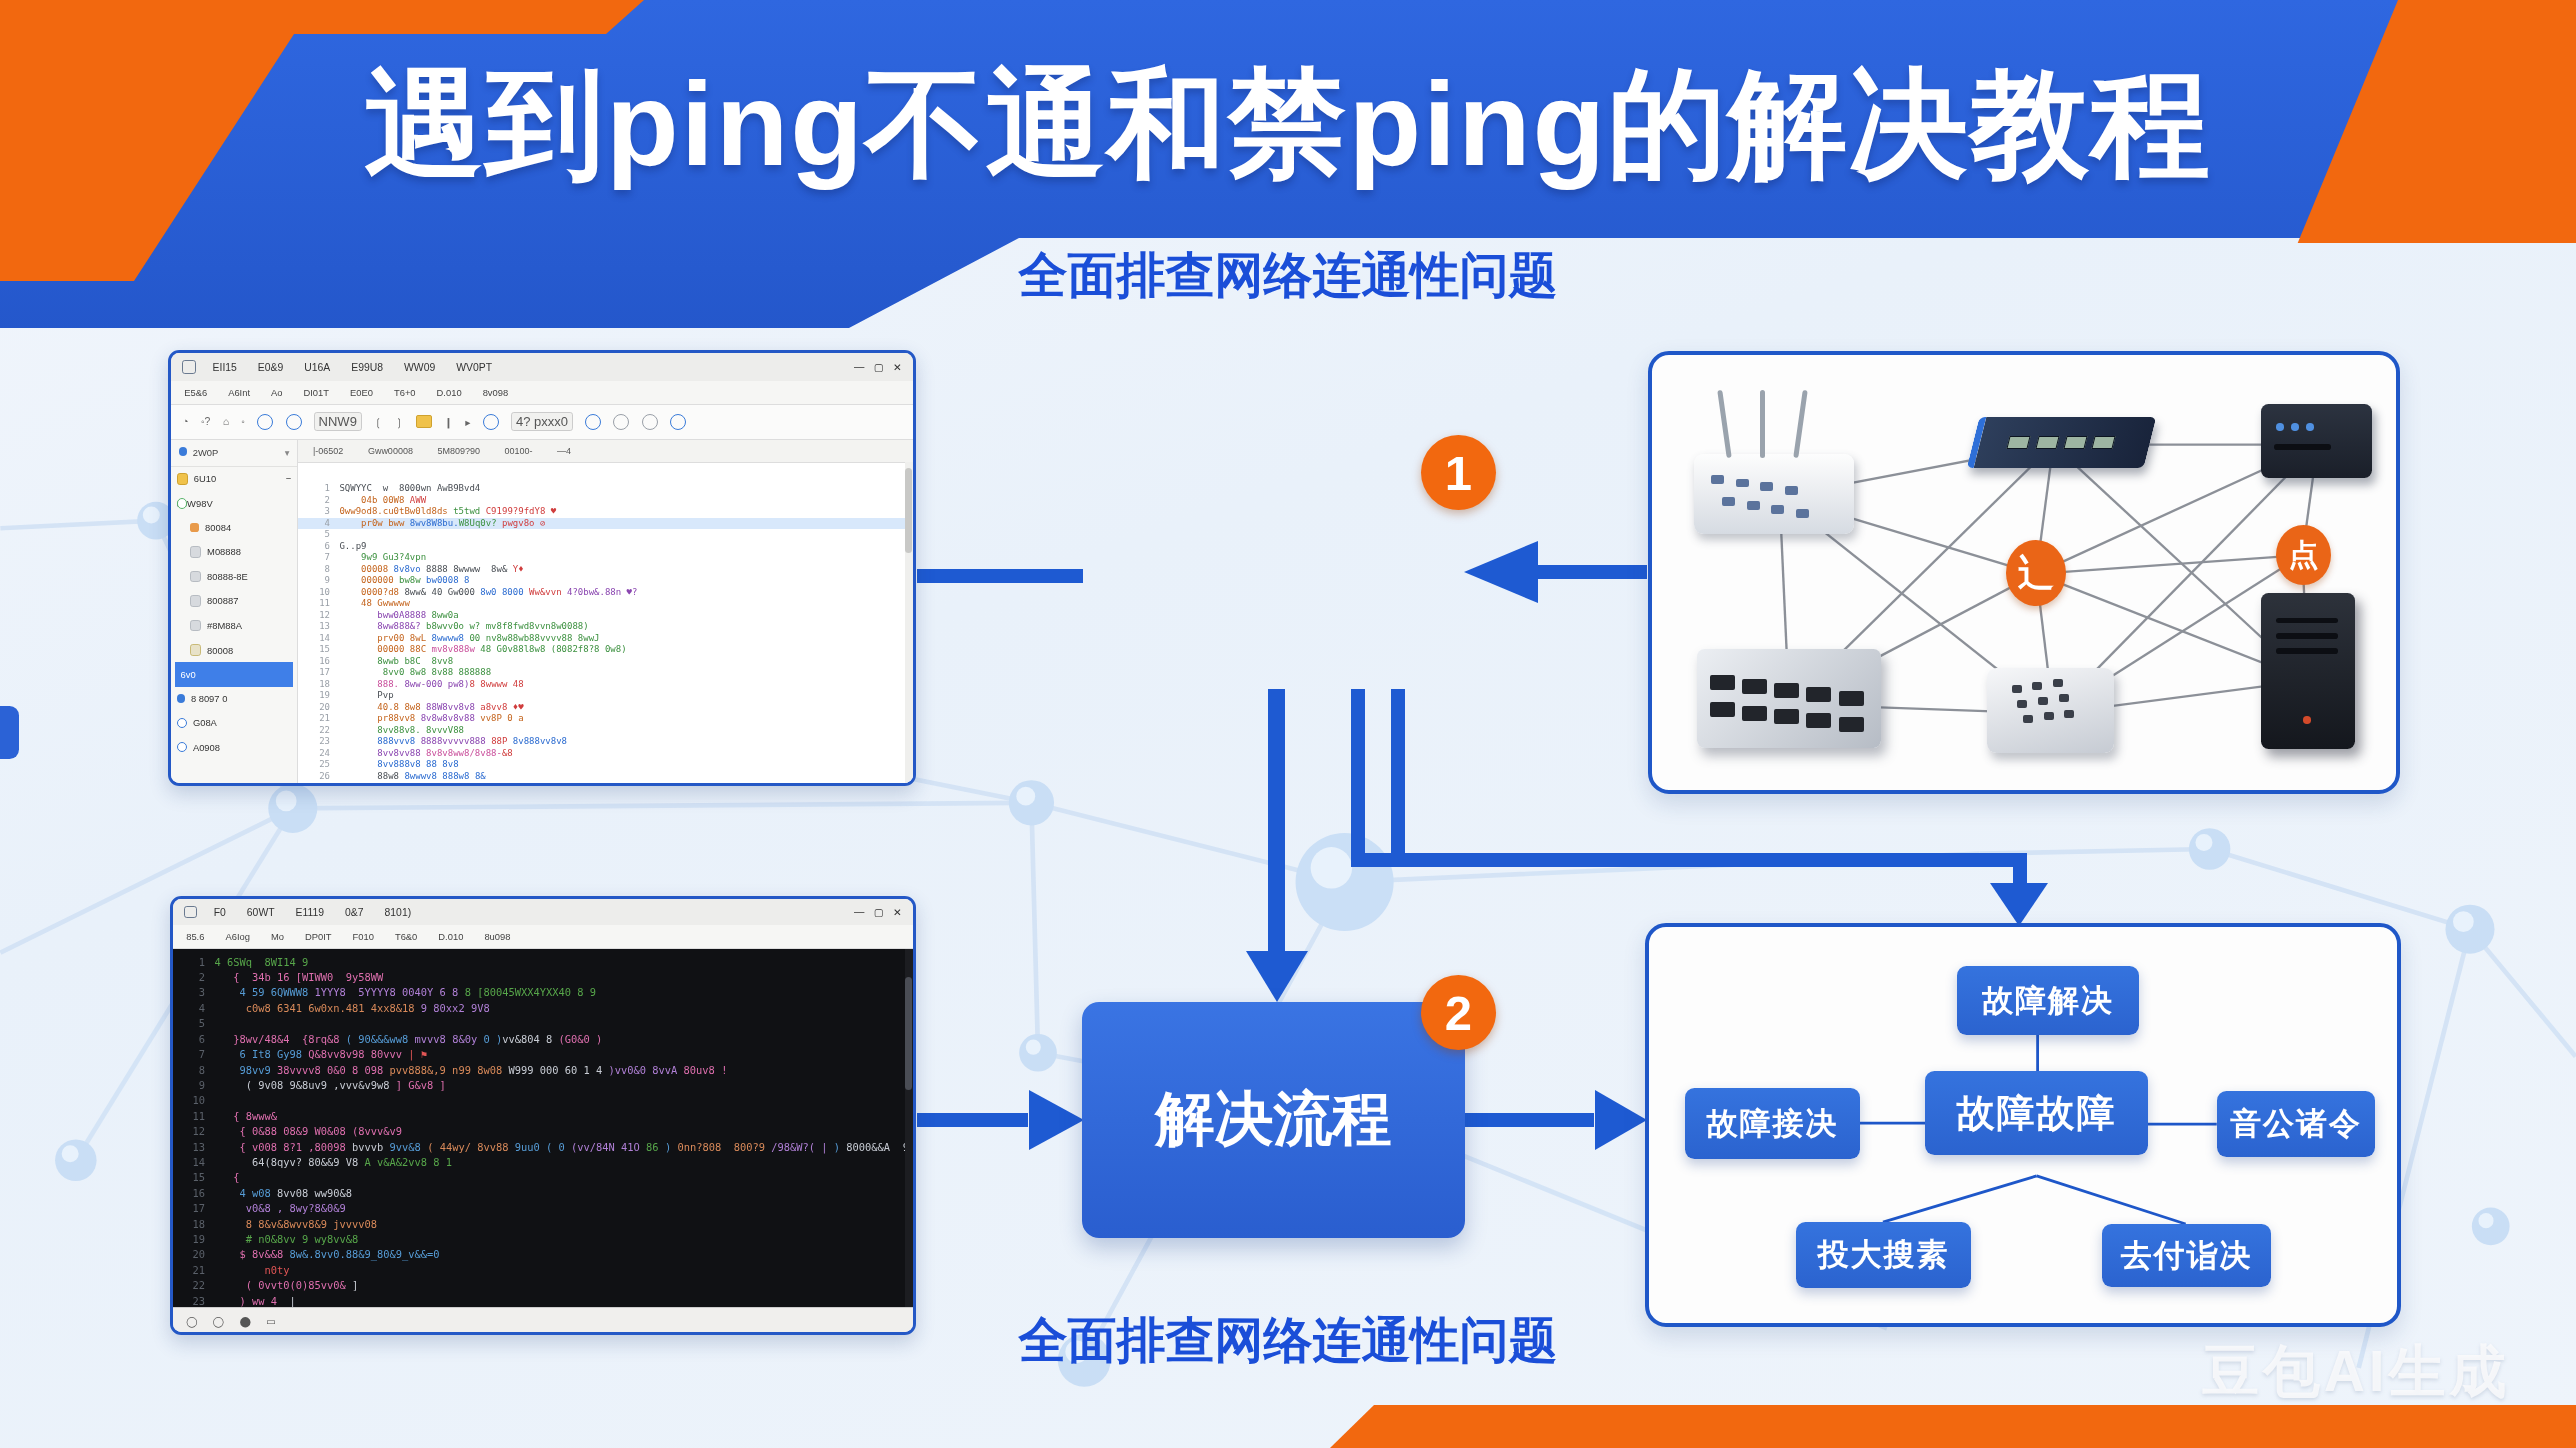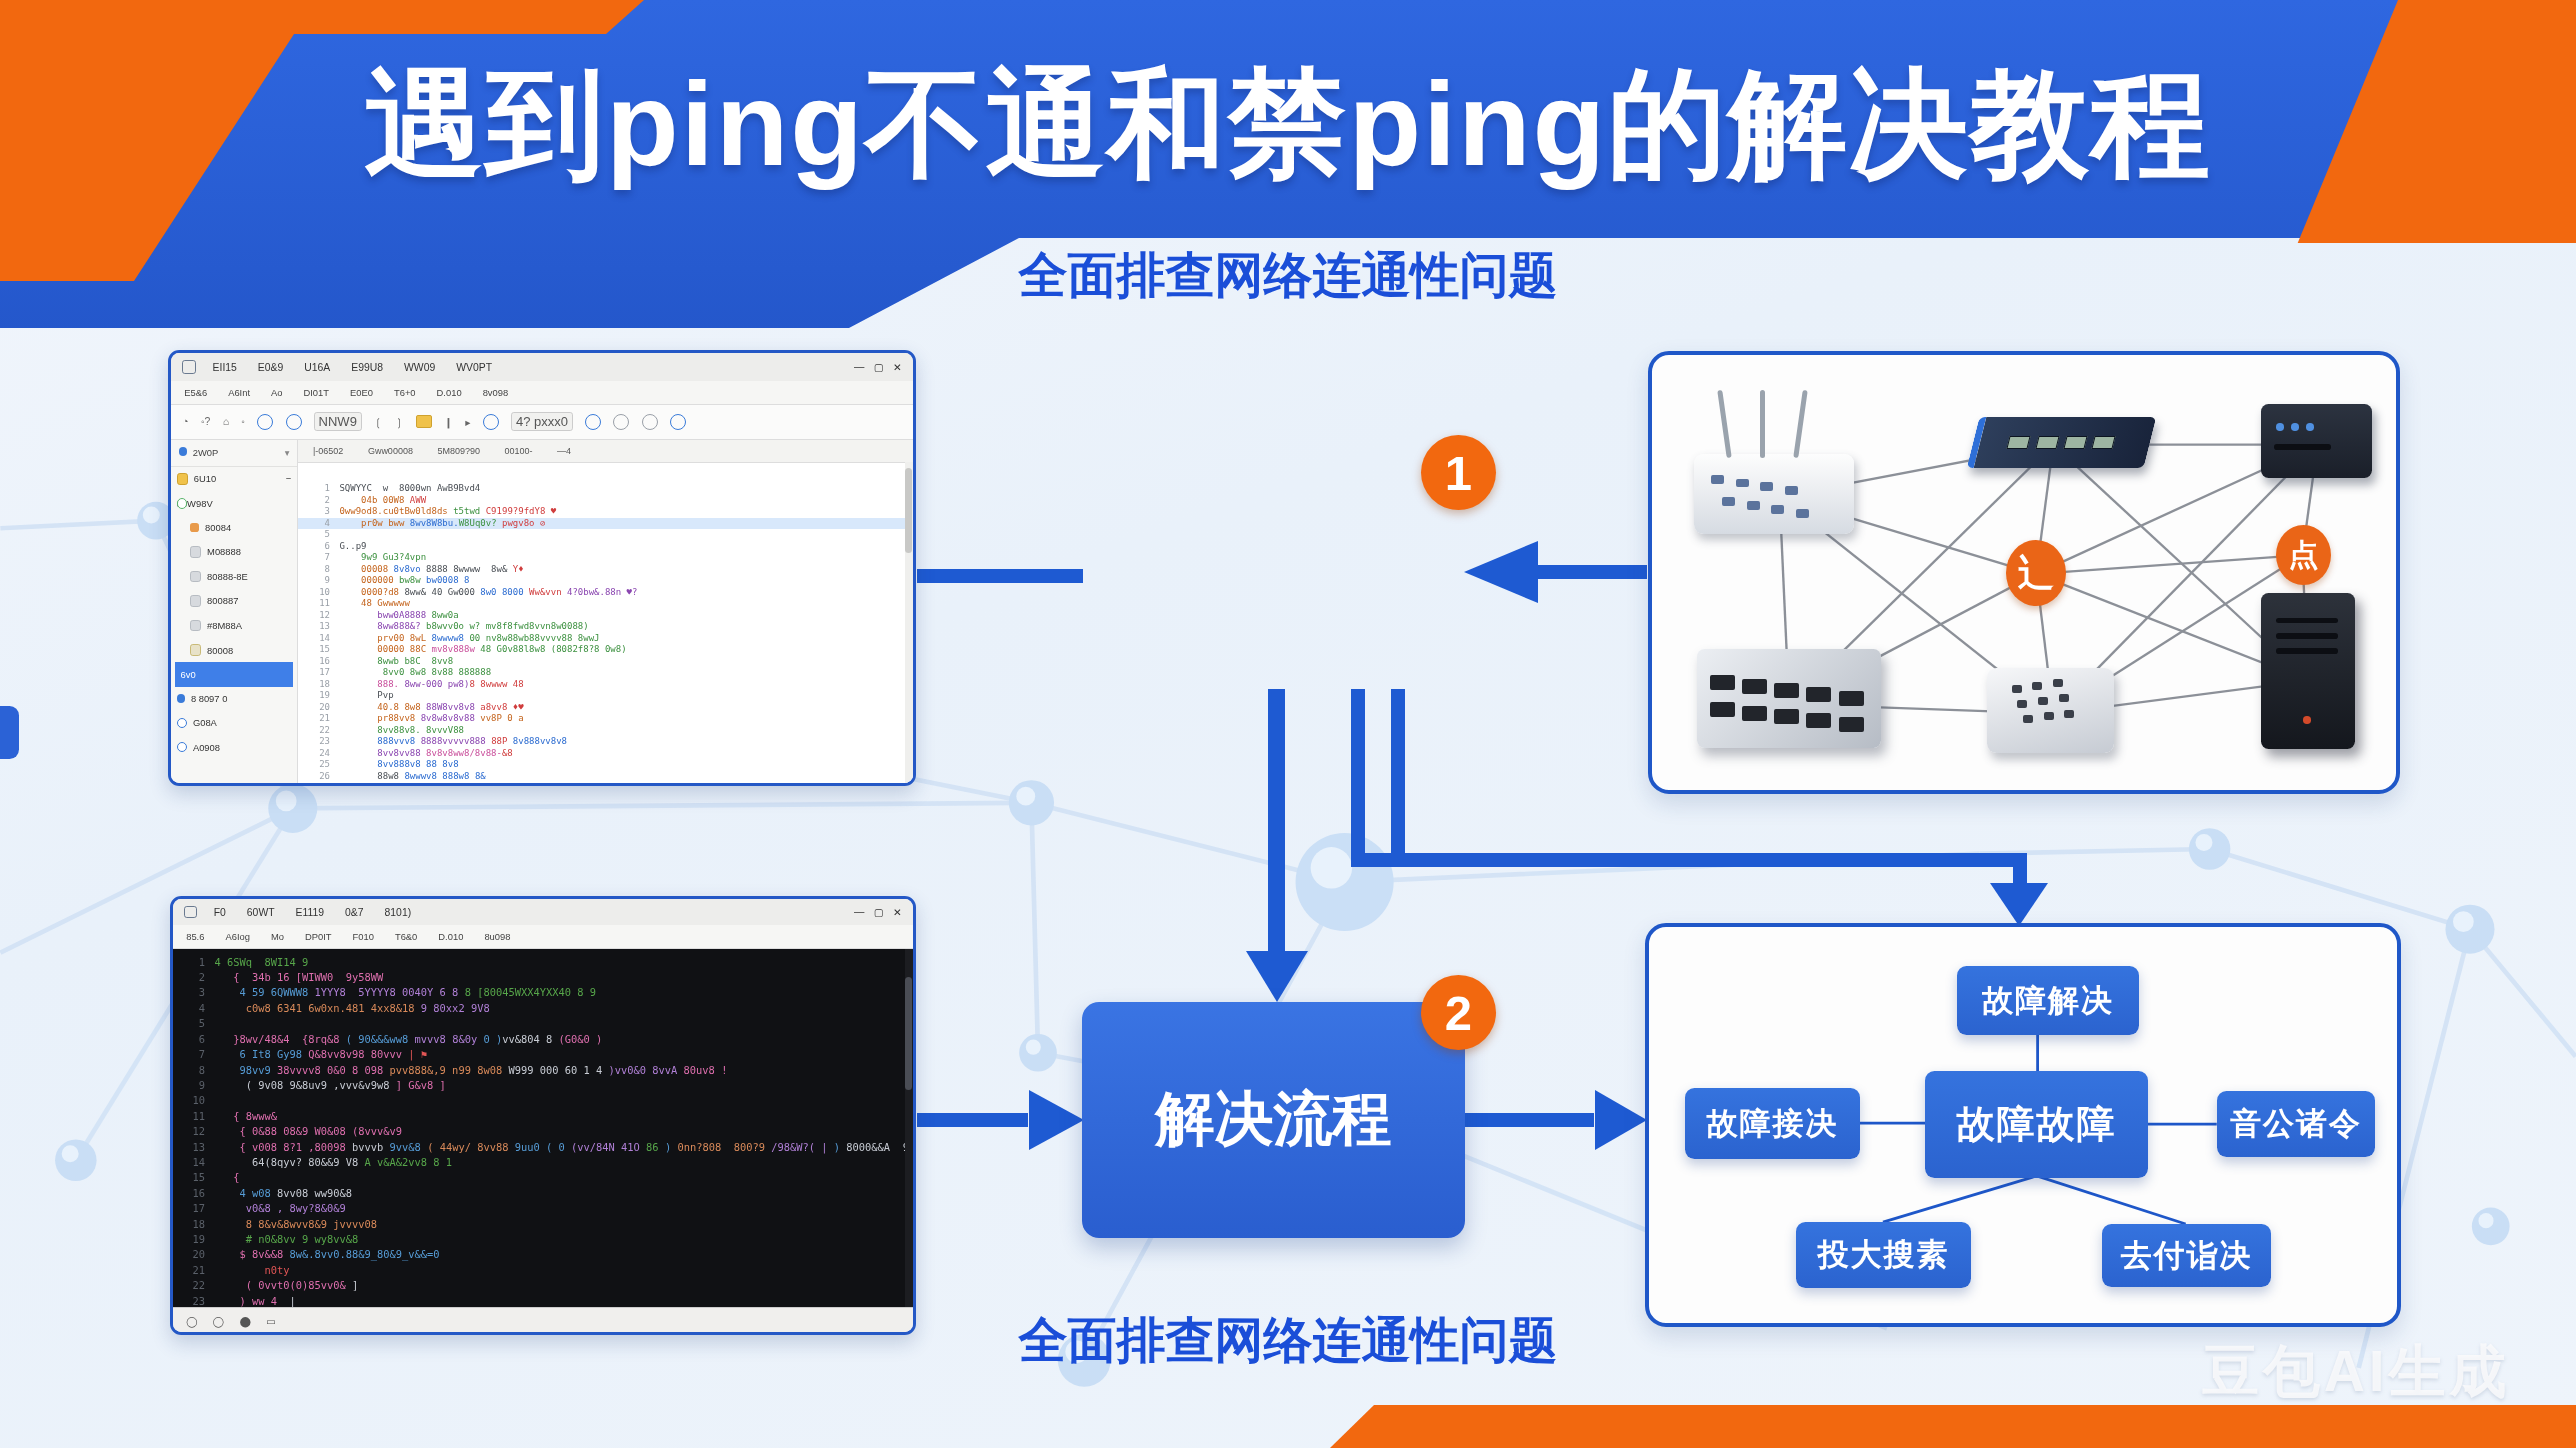--- a/index.html
+++ b/index.html
@@ -270,21 +270,21 @@
         <line x1="411" y1="264" x2="248" y2="313"></line>
         <line x1="411" y1="264" x2="569" y2="315"></line>
       </g>
     </svg>
     <div class="fc-box" style="left:308px;top:39px;width:182px;height:69px;">
       <span>故障解决</span>
       </div>
     <div class="fc-box" style="left:36px;top:161px;width:175px;height:71px;">
       <span>故障接决</span>
       </div>
-    <div class="fc-box center" style="left:276px;top:144px;width:223px;height:107px;justify-content:center;">
+    <div class="fc-box center" style="left:276px;top:144px;width:223px;height:84px;justify-content:center;">
       <span>故障故障</span>
       </div>
     <div class="fc-box" style="left:568px;top:164px;width:158px;height:66px;">
       <span>音公诸令</span>
       </div>
     <div class="fc-box" style="left:147px;top:295px;width:175px;height:66px;">
       <span>投大搜素</span>
       </div>
     <div class="fc-box" style="left:453px;top:297px;width:169px;height:63px;">
       <span>去付诣决</span>

